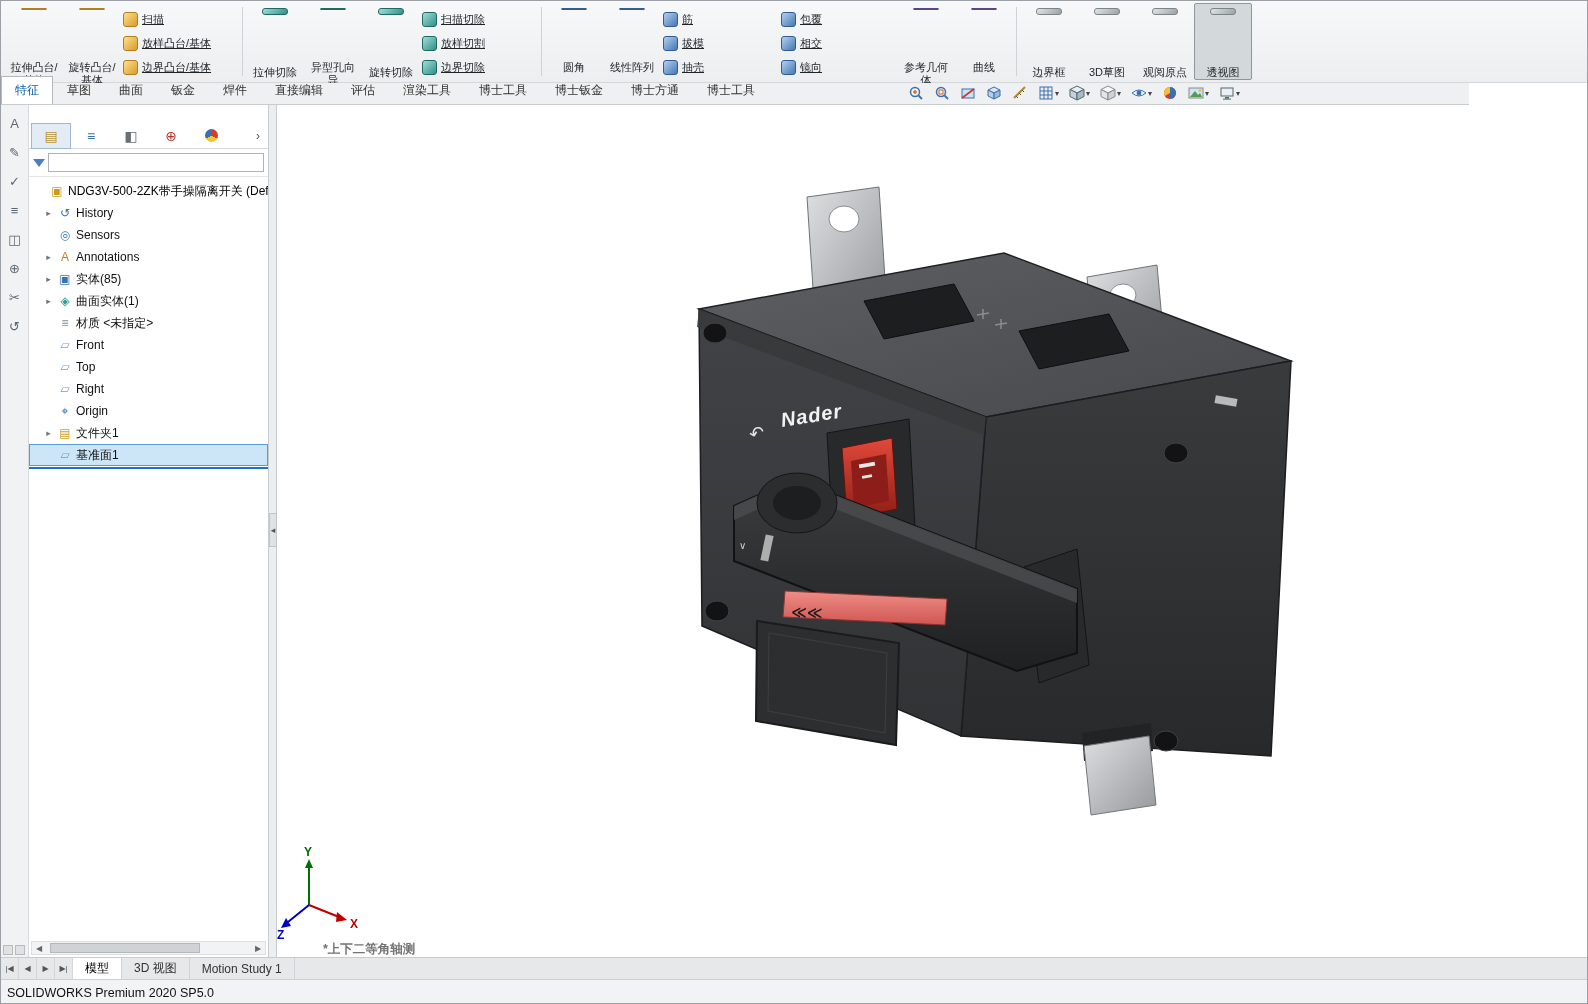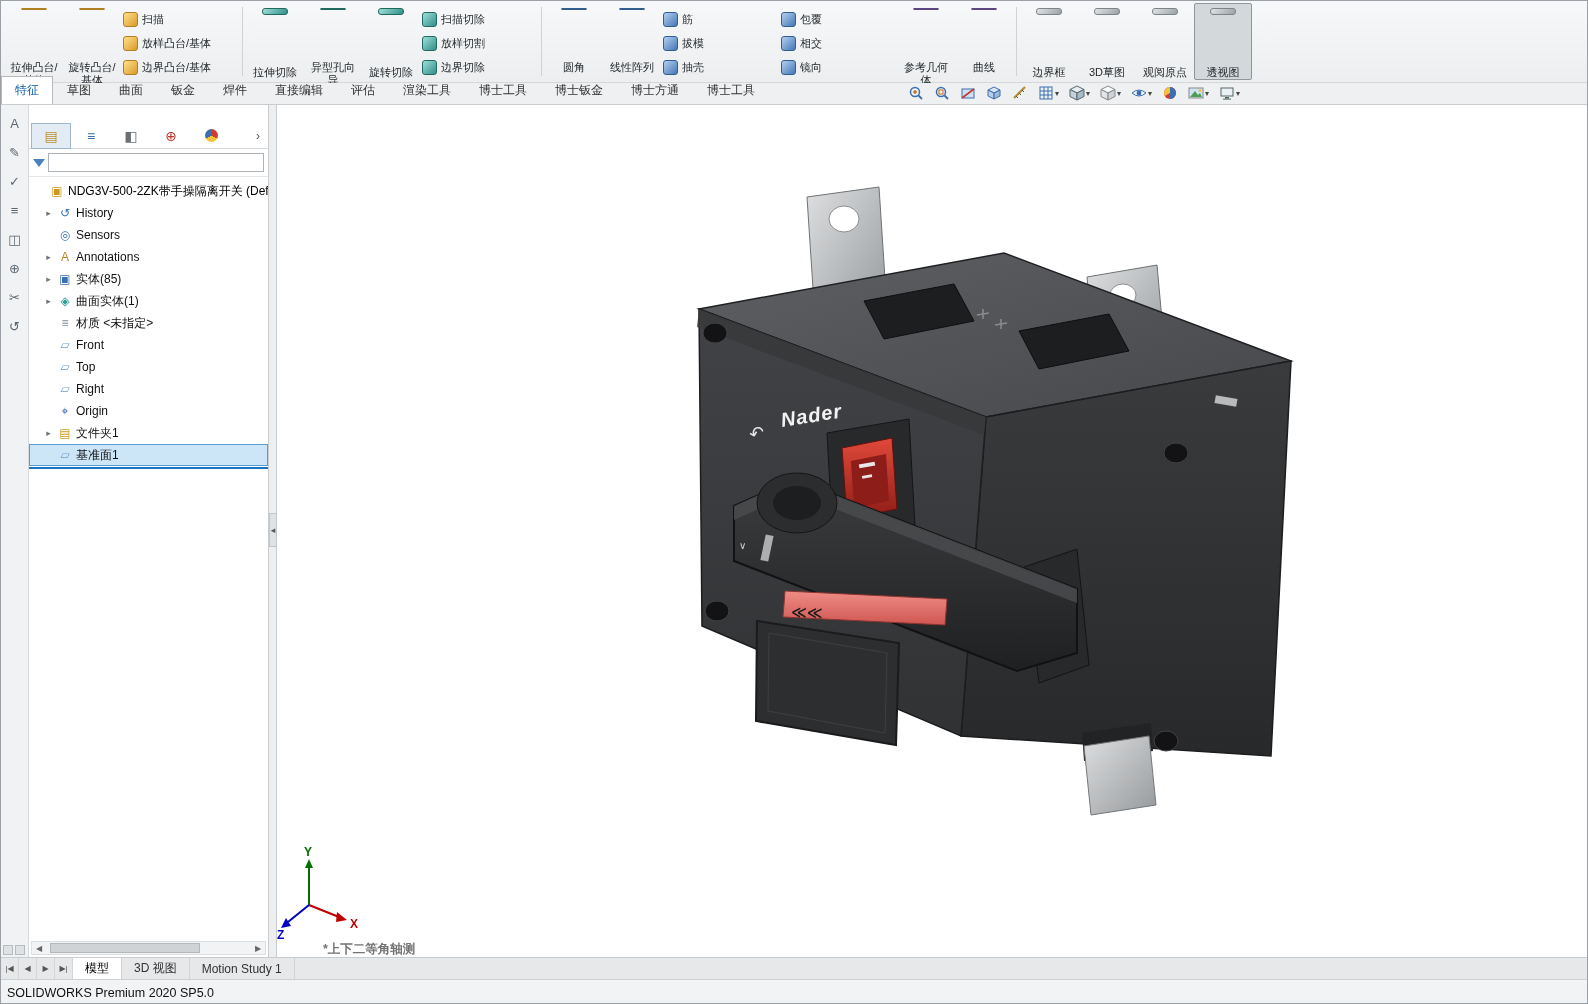--- a/index.html
+++ b/index.html
@@ -6,36 +6,36 @@
   *{box-sizing:border-box;}
   body{font-family:"Liberation Sans","DejaVu Sans",sans-serif;font-size:12px;color:#222;}
   #app{position:relative;width:1588px;height:1004px;overflow:hidden;background:#fff;border:1px solid #9aa0a6;}
   button{all:unset;cursor:default;font-family:inherit;}
 
   
   #ribbon{position:absolute;left:0;top:0;width:1588px;height:82px;background:linear-gradient(#f7f8f9,#eceeef);border-bottom:1px solid #d5d8da;display:flex;align-items:stretch;padding:2px 4px;}
   .ribbon-big{display:flex;flex-direction:column;align-items:center;justify-content:flex-start;width:56px;padding-top:4px;border:1px solid transparent;border-radius:2px;gap:48px;}
   .ribbon-big.active{background:#d3d8db;border-color:#8f969c;}
   .ribbon-big .lbl{font-size:11px;line-height:13px;text-align:center;width:54px;margin-top:3px;color:#1f2428;word-break:break-all;}
-  .ribbon-col{display:flex;flex-direction:column;justify-content:flex-start;padding-top:4px;width:118px;}
+  .ribbon-col{display:flex;flex-direction:column;justify-content:flex-start;padding-top:4px;width:118px;text-decoration:underline;}
   .ribbon-small{display:flex;align-items:center;height:24px;gap:4px;padding:0 2px;border-radius:2px;}
   .ribbon-small .slbl{font-size:11px;color:#1f2428;white-space:nowrap;}
   .ribbon-sep{width:1px;background:#d0d3d6;margin:4px 3px;}
   .ic{display:inline-block;border-radius:3px;}
   .ic.lg{width:26px;height:26px;}
   .ic.sm{width:15px;height:15px;flex:0 0 15px;}
   .ic.gold{background:linear-gradient(135deg,#ffe08a,#d89b2b);border:1px solid #b07f22;}
   .ic.teal{background:linear-gradient(135deg,#9fe0d9,#2f8f88);border:1px solid #20695f;}
   .ic.blue{background:linear-gradient(135deg,#b3d0f2,#4577b4);border:1px solid #335d91;}
   .ic.violet{background:linear-gradient(135deg,#d4c3ea,#7b5ea7);border:1px solid #5d4584;}
   .ic.gray{background:linear-gradient(135deg,#e2e5e7,#9aa0a4);border:1px solid #7d8488;}
   .caret{font-size:8px;color:#444;line-height:8px;margin-top:2px;}
 
   
-  #tabrow{position:absolute;left:0;top:82px;width:1588px;height:22px;background:#eef0f1;border-bottom:1px solid #c9ccce;display:flex;align-items:flex-end;}
+  #tabrow{position:absolute;left:0;top:82px;width:1468px;height:22px;background:#eef0f1;border-bottom:1px solid #c9ccce;display:flex;align-items:flex-end;}
   .rtab{padding:3px 13px;font-size:12px;color:#333;border:1px solid transparent;border-bottom:none;height:21px;display:flex;align-items:center;}
   .rtab.active{background:#fff;border-color:#b5b9bd;color:#0b5bab;}
   #view-toolbar{position:absolute;left:905px;top:0;height:22px;display:flex;align-items:center;gap:6px;}
   .vt{display:flex;align-items:center;gap:1px;padding:1px 2px;border-radius:2px;}
   .vt svg{width:16px;height:16px;}
   .vt .caret{margin-top:0;}
 
   
   #main{position:absolute;left:0;top:104px;width:1588px;height:852px;display:flex;}
   #left-strip{width:28px;background:#f1f2f3;border-right:1px solid #d7dadc;display:flex;flex-direction:column;align-items:center;padding-top:8px;gap:9px;position:relative;}

